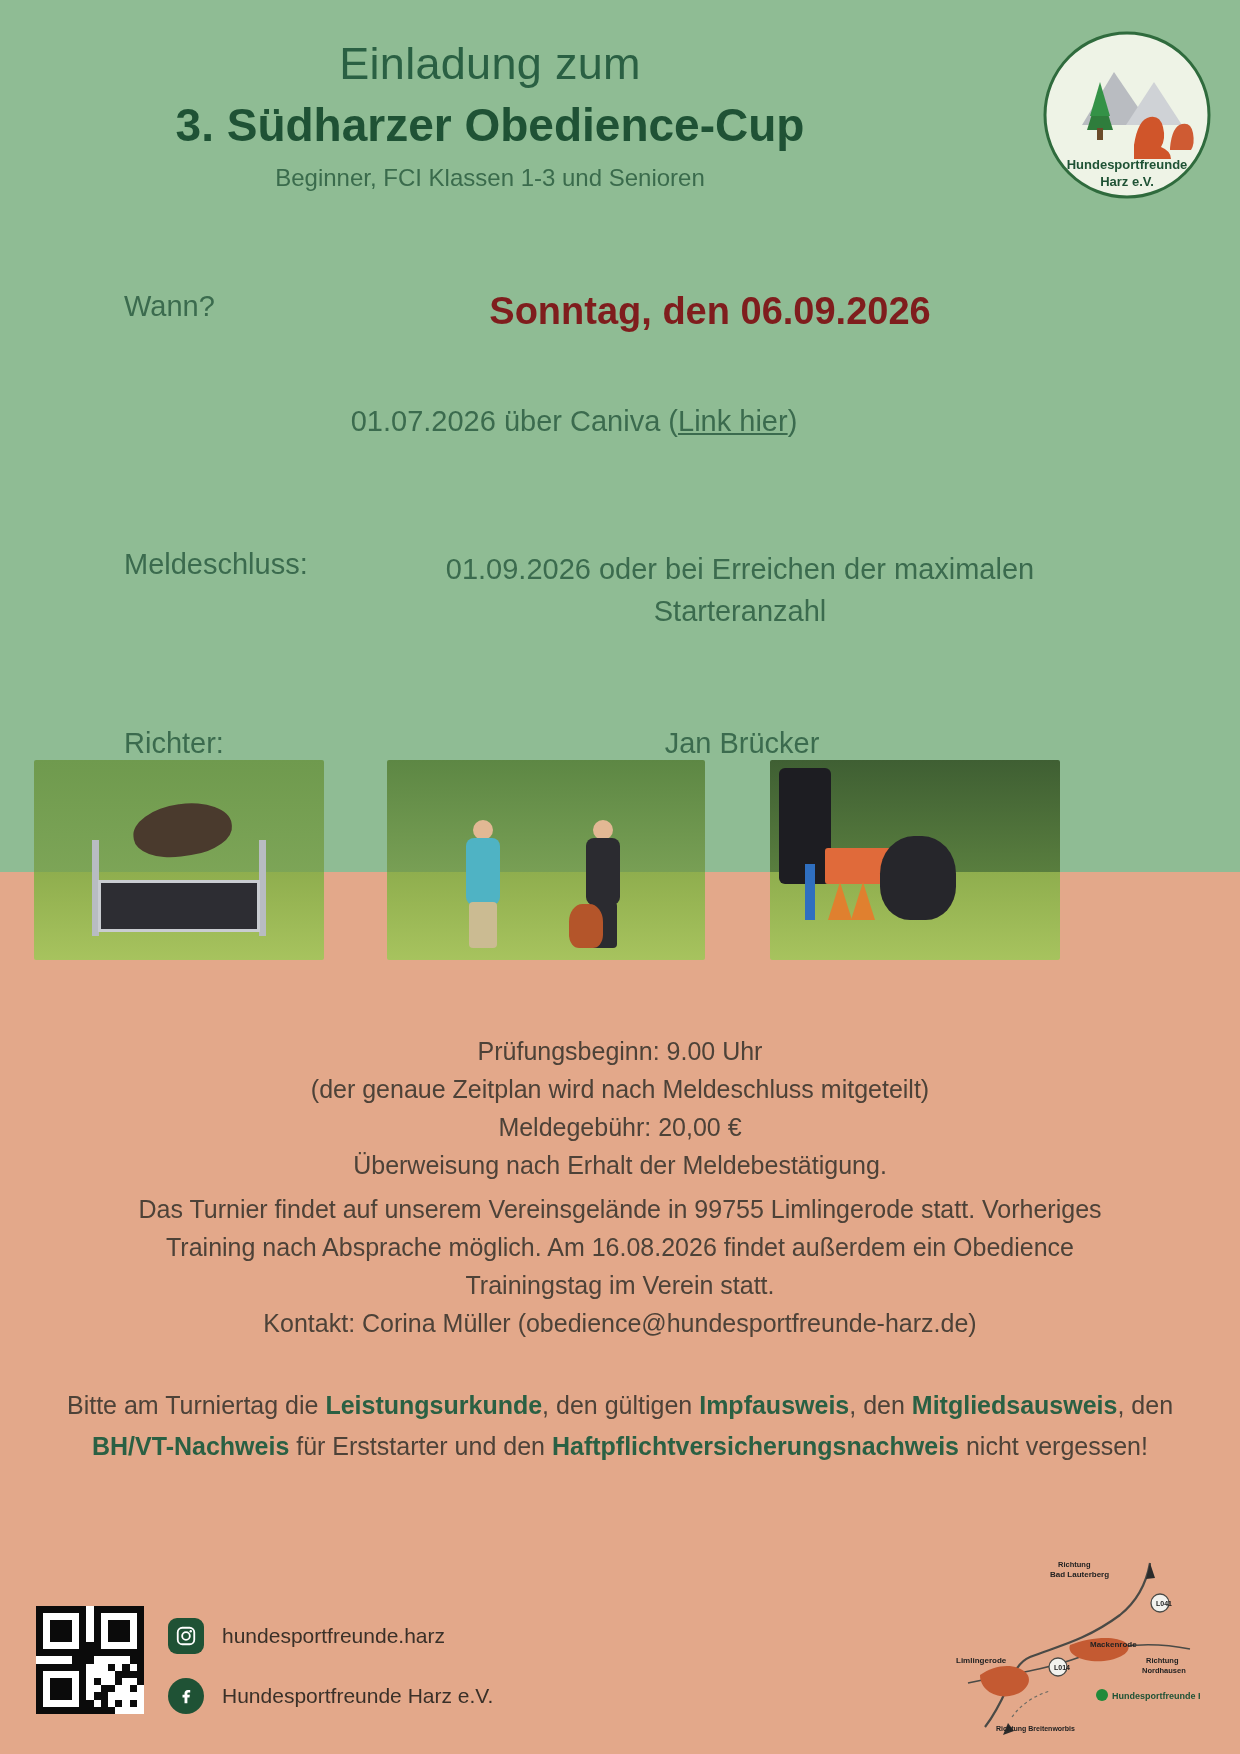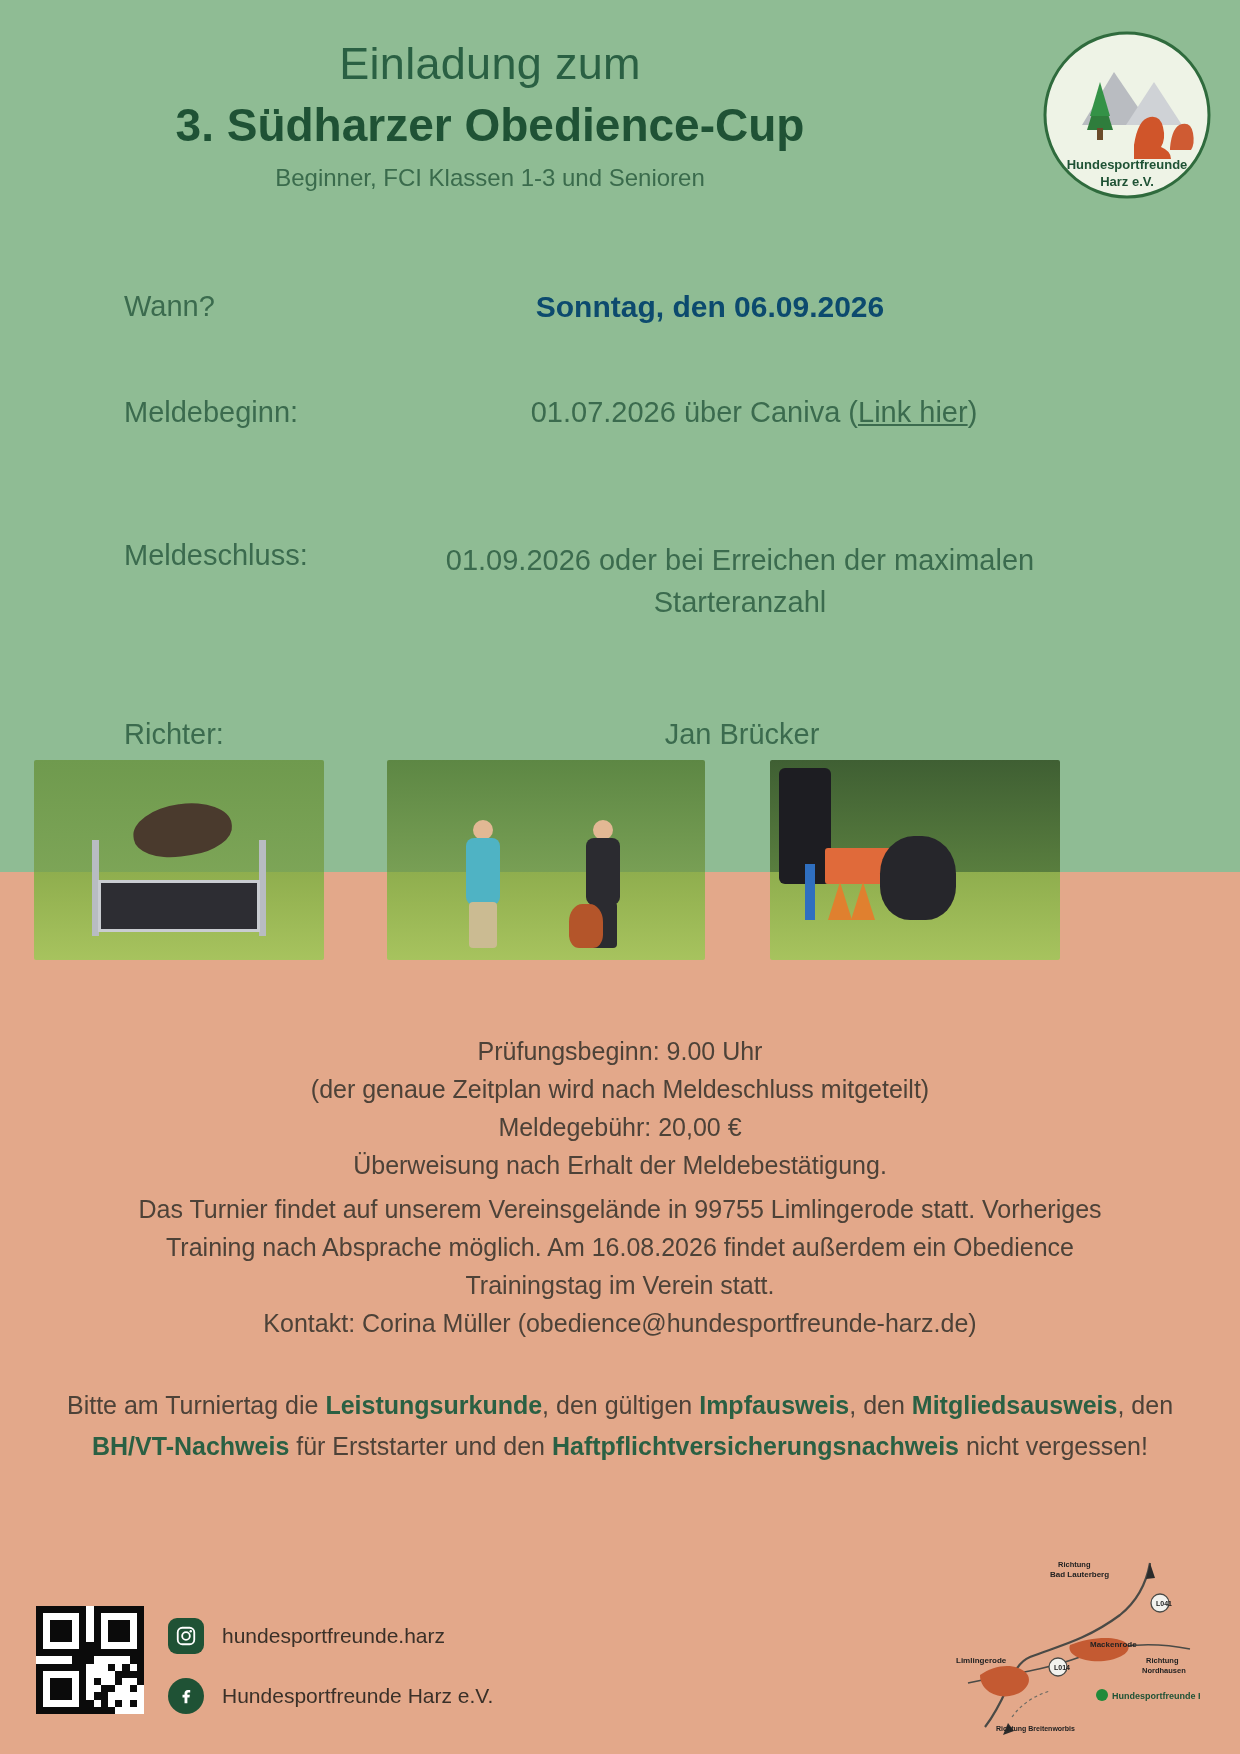--- a/index.html
+++ b/index.html
@@ -93,22 +93,22 @@
   }
   .info-value {
     flex: 1;
     font-size: 29px;
     color: #3b6b4e;
     padding-right: 180px;
     text-align: center;
   }
   .info-value.bold {
     font-weight: bold;
-    color: #0c4a6e;
-    font-size: 30px;
+    color: #7f1d1d;
+    font-size: 38px;
   }
   .row-wann { margin-top: 0; }
   .row-meldebeginn { margin-top: 72px; }
   .row-meldeschluss { margin-top: 110px; }
   .row-richter { margin-top: 95px; }
   .val-meldebeginn { text-align: center; padding-right: 92px; }
   .val-meldeschluss { text-align: center; padding-right: 120px; line-height: 1.45; }
   .val-richter { text-align: center; padding-right: 116px; }
   .link {
     text-decoration: underline;
@@ -296,21 +296,20 @@
   </div>
 
   <div class="info">
 
     <div class="info-row row-wann">
       <div class="info-label">Wann?</div>
       <div class="info-value bold">Sonntag, den 06.09.2026</div>
     </div>
 
     <div class="info-row row-meldebeginn">
-      <div class="info-label">Meldebeginn:</div>
       <div class="info-value val-meldebeginn"><span>01.07.2026 über Caniva (</span><span class="link">Link hier</span><span>)</span></div>
     </div>
 
     <div class="info-row row-meldeschluss">
       <div class="info-label">Meldeschluss:</div>
       <div class="info-value val-meldeschluss">01.09.2026 oder bei Erreichen der maximalen Starteranzahl</div>
     </div>
 
     <div class="info-row row-richter">
       <div class="info-label">Richter:</div>

